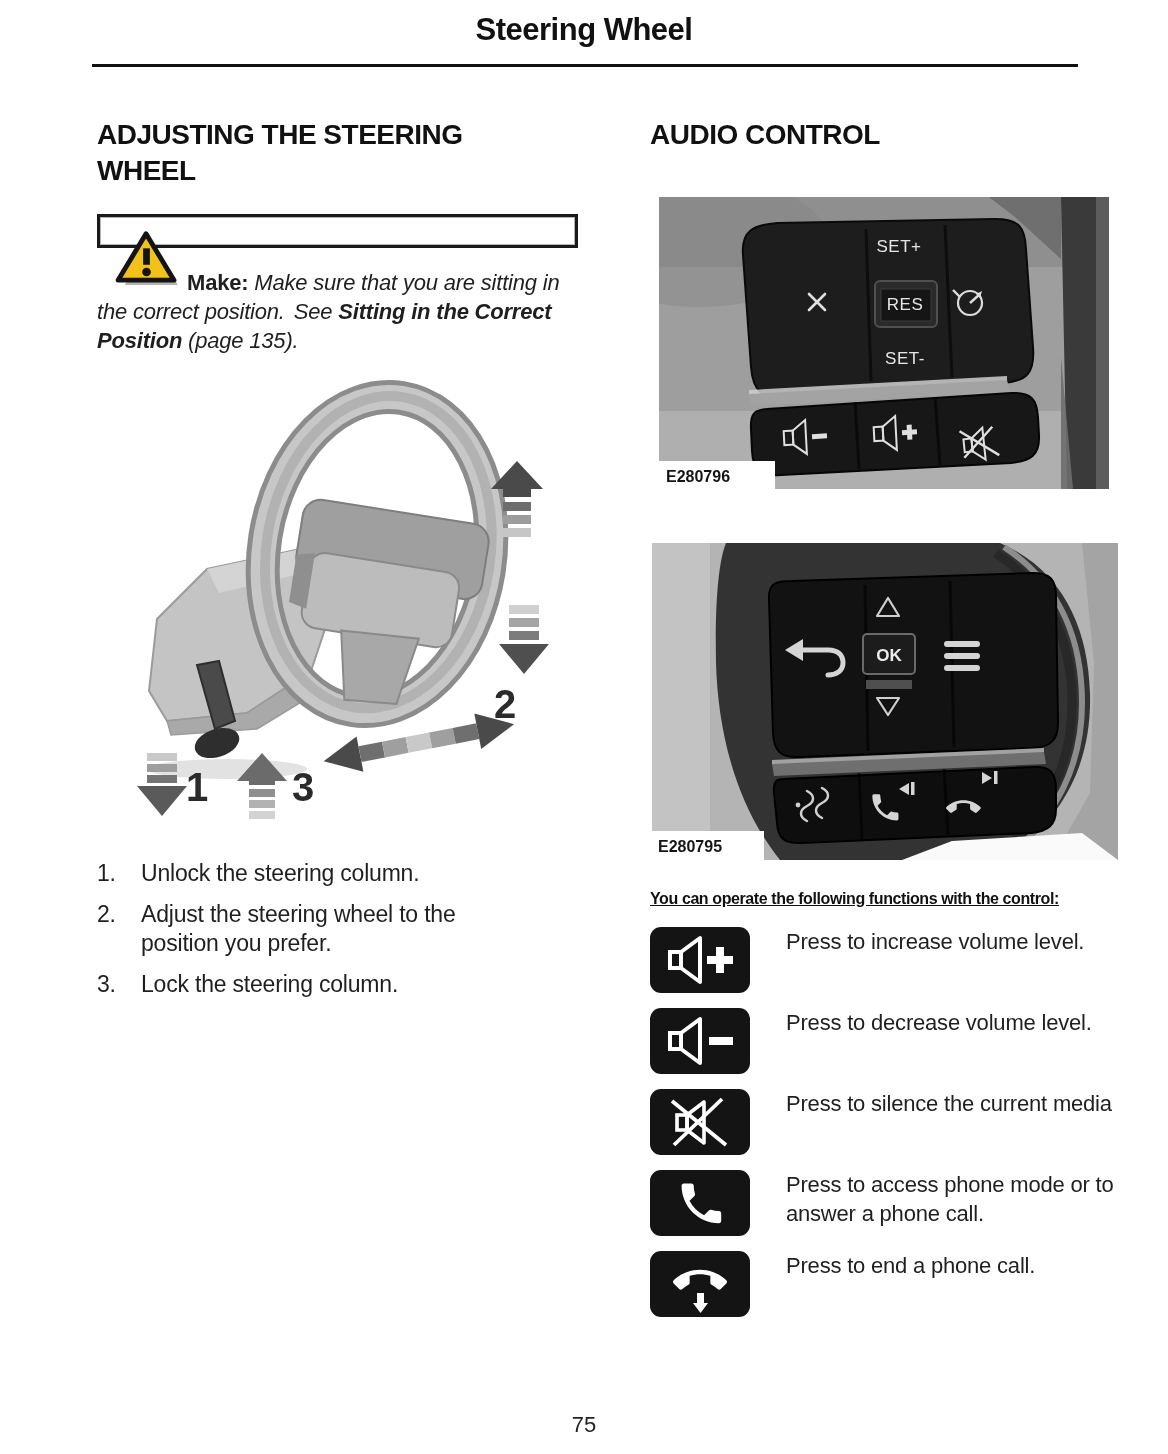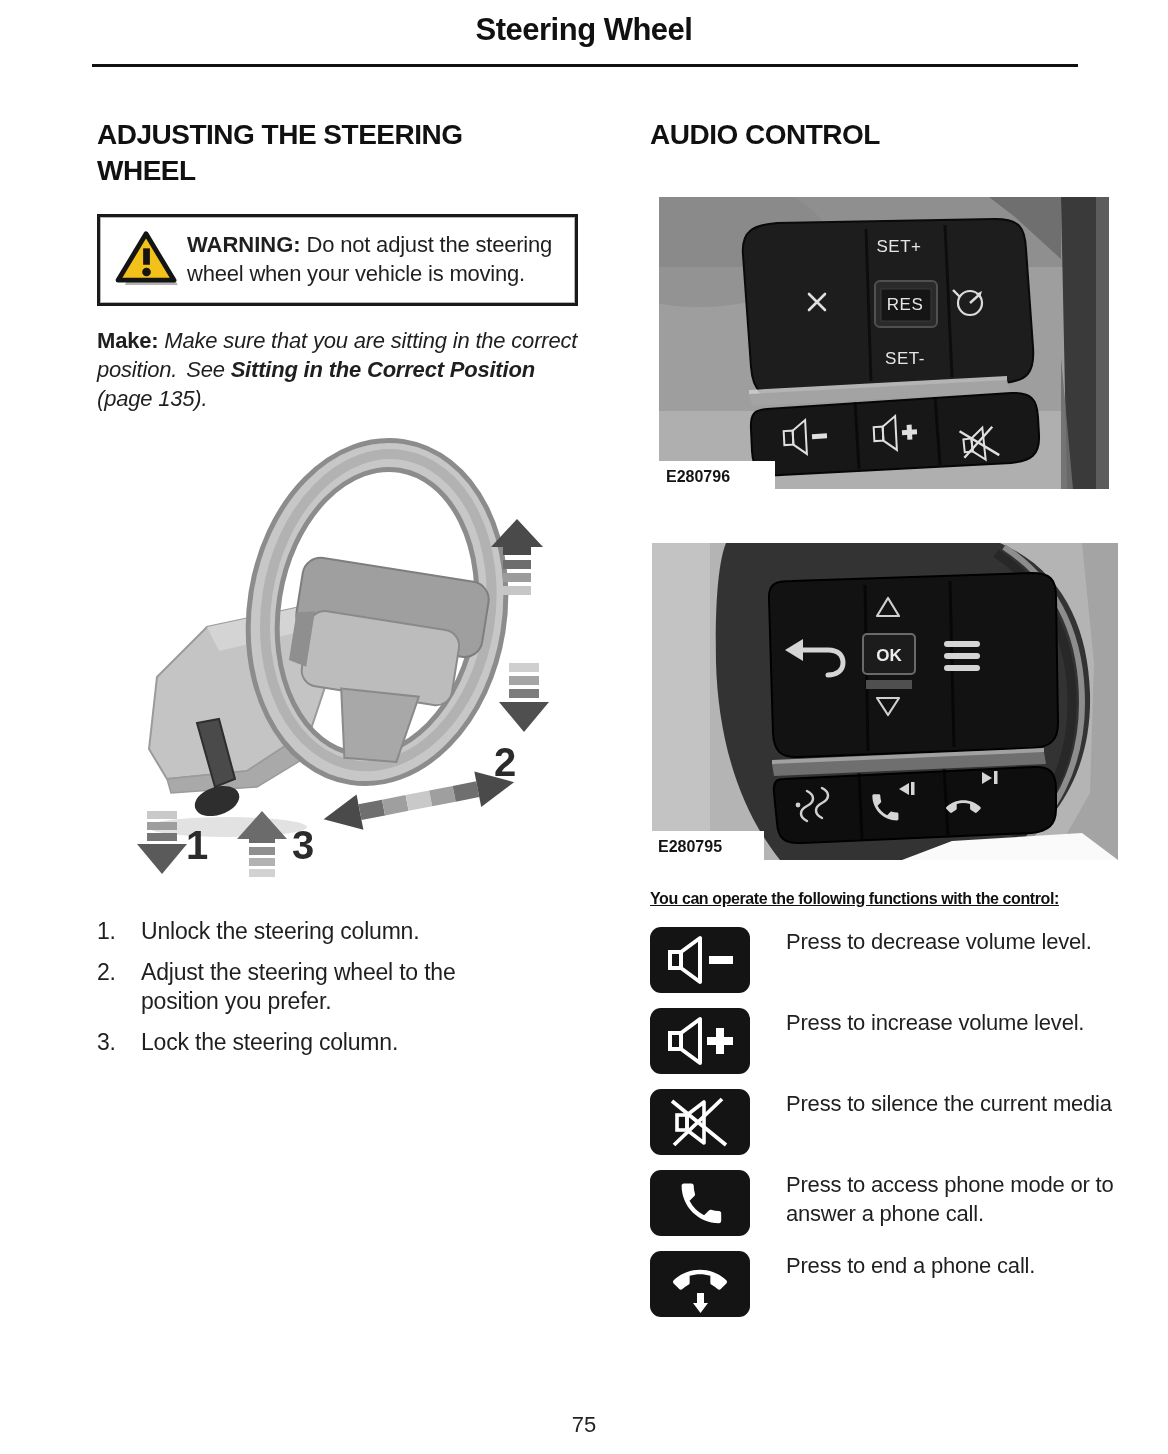--- a/index.html
+++ b/index.html
@@ -63,21 +63,20 @@
 
       <div class="warning-box">
         <span class="warn-icon">
           <svg width="64" height="56" viewBox="0 0 66 58">
             <polygon points="36,9 65,57 10,57" fill="#b3b3b3"></polygon>
             <polygon points="32,4 61,52 3,52" fill="#f2c21a" stroke="#141414" stroke-width="5" stroke-linejoin="round"></polygon>
             <rect x="29" y="19" width="7" height="17" fill="#141414"></rect>
             <circle cx="32.5" cy="43.5" r="4.5" fill="#141414"></circle>
           </svg>
         </span>
-        <p><span class="warn-label">WARNING:</span> <span>Do not adjust the steering wheel when your vehicle is moving.</span></p>
       </div>
 
       <p class="note">
         <span class="n-label">Make:</span>
         <em>Make sure that you are sitting in the correct position.</em><em class="see">See</em>
         <span class="bi">Sitting in the Correct Position</span>
         <em>(page 135).</em>
       </p>
 
       <figure class="wheel-figure">
@@ -296,37 +295,37 @@
       <h3 class="sub-heading">You can operate the following functions with the control:</h3>
 
       <div class="fn-list">
 
         <div class="fn-row">
           <span class="fn-icon">
             <svg width="100" height="66" viewBox="0 0 100 66">
               <rect width="100" height="66" rx="11" fill="#141414"></rect>
               <rect x="20" y="25" width="11" height="16" fill="none" stroke="#fff" stroke-width="4"></rect>
               <polygon points="31,25 50,11 50,55 31,41" fill="none" stroke="#fff" stroke-width="4" stroke-linejoin="round"></polygon>
-              <rect x="59" y="29" width="24" height="8" fill="#fff"></rect>
-            </svg>
-          </span>
-          <p class="fn-text">Press to decrease volume level.</p>
+              <rect x="57" y="29" width="26" height="8" fill="#fff"></rect>
+              <rect x="66" y="20" width="8" height="26" fill="#fff"></rect>
+            </svg>
+          </span>
+          <p class="fn-text">Press to increase volume level.</p>
         </div>
 
         <div class="fn-row">
           <span class="fn-icon">
             <svg width="100" height="66" viewBox="0 0 100 66">
               <rect width="100" height="66" rx="11" fill="#141414"></rect>
               <rect x="20" y="25" width="11" height="16" fill="none" stroke="#fff" stroke-width="4"></rect>
               <polygon points="31,25 50,11 50,55 31,41" fill="none" stroke="#fff" stroke-width="4" stroke-linejoin="round"></polygon>
-              <rect x="57" y="29" width="26" height="8" fill="#fff"></rect>
-              <rect x="66" y="20" width="8" height="26" fill="#fff"></rect>
-            </svg>
-          </span>
-          <p class="fn-text">Press to increase volume level.</p>
+              <rect x="59" y="29" width="24" height="8" fill="#fff"></rect>
+            </svg>
+          </span>
+          <p class="fn-text">Press to decrease volume level.</p>
         </div>
 
         <div class="fn-row">
           <span class="fn-icon">
             <svg width="100" height="66" viewBox="0 0 100 66">
               <rect width="100" height="66" rx="11" fill="#141414"></rect>
               <rect x="27" y="26" width="10" height="15" fill="none" stroke="#fff" stroke-width="3.6"></rect>
               <polygon points="37,26 54,13 54,54 37,41" fill="none" stroke="#fff" stroke-width="3.6" stroke-linejoin="round"></polygon>
               <path d="M22,12 L76,56 M72,10 L24,56" stroke="#fff" stroke-width="3.8"></path>
             </svg>

